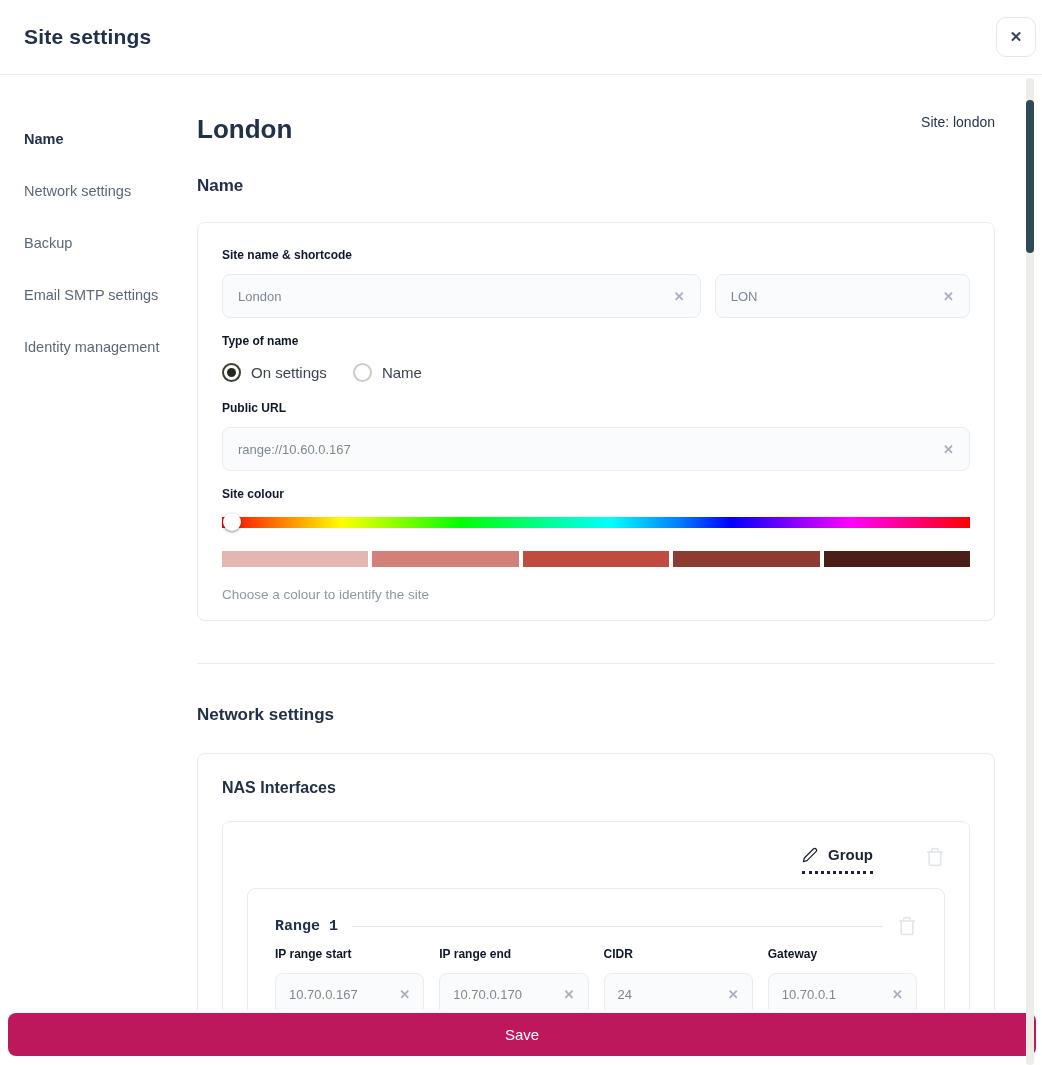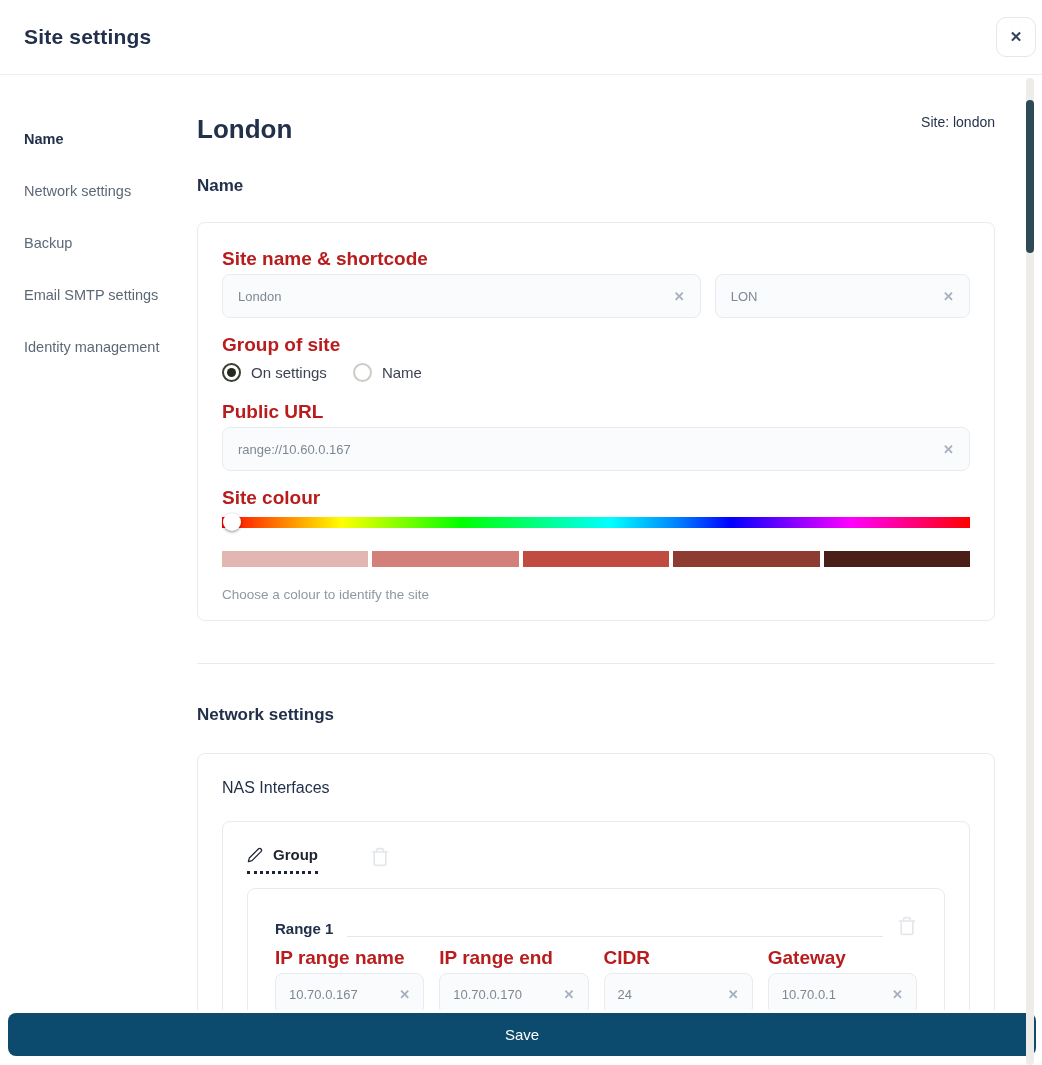--- a/index.html
+++ b/index.html
@@ -23,21 +23,21 @@
   .main { width:798px; padding-top:38px; }
 
   .title-row { display:flex; align-items:flex-start; justify-content:space-between; }
   .page-title { font-size:26px; font-weight:bold; color:#22304a; }
   .site-ref { font-size:14px; color:#25334b; }
   .section-heading { font-size:17px; font-weight:bold; color:#22304a; margin-top:31px; }
 
   .card { border:1px solid #e8ebef; border-radius:8px; background:#fff; margin-top:26px;
     padding:25px 24px 18px 24px; }
 
-  .field-label { display:block; font-size:19px; font-weight:bold; color:#b91c1c; height:18px; }
+  .field-label { display:block; font-size:12px; font-weight:bold; color:#0f172a; height:18px; }
 
   .input { display:flex; align-items:center; justify-content:space-between;
     background:#fafbfc; border:1px solid #e8ebef; border-radius:8px; height:44px;
     padding:0 15px; cursor:text; }
   .input .val { font-size:13px; color:#7e8894; white-space:nowrap; overflow:hidden; }
   .clear-x { font-size:13px; font-weight:bold; color:#a7b1bd; cursor:pointer; line-height:1; }
 
   .name-row { display:flex; gap:14px; margin-top:8px; }
   .name-row .grow2 { flex:2; }
   .name-row .grow1 { flex:1; }
@@ -59,42 +59,42 @@
   .gradient-handle { position:absolute; top:-1px; left:1px; width:18px; height:18px;
     border-radius:50%; background:#fff; box-shadow:0 1px 3px rgba(0,0,0,.45); cursor:grab; }
 
   .swatch-row { display:flex; gap:4px; margin-top:19px; height:16px; }
   .swatch { flex:1; cursor:pointer; }
 
   .helper-text { margin-top:20px; font-size:13.5px; color:#8e97a3; }
 
   .divider { height:1px; background:#e8ebef; margin-top:42px; }
 
-  .card-title { font-size:16px; font-weight:normal; color:#22304a; }
+  .card-title { font-size:16px; font-weight:bold; color:#22304a; }
   .group-box { border:1px solid #e8ebef; border-radius:8px; margin-top:24px;
     padding:24px; min-height:320px; }
-  .group-row { display:flex; align-items:flex-start; }
+  .group-row { display:flex; align-items:flex-start;justify-content:flex-end; }
   .group-edit { display:flex; align-items:center; gap:10px; padding-bottom:8px;
     border-bottom:3px dotted #1c2430; cursor:pointer; }
   .group-label { font-size:15px; font-weight:bold; color:#1c2430; }
   .trash-btn { margin-left:52px; cursor:pointer; background:none; border:none; }
 
   .range-card { border:1px solid #e8ebef; border-radius:8px; margin-top:14px;
     padding:26px 27px; min-height:170px; }
-  .range-header { display:flex; align-items:flex-end; gap:14px; }
+  .range-header { display:flex; align-items:center; gap:14px;font-family:Liberation Mono, monospace; }
   .range-title { font-size:15px; font-weight:bold; color:#22304a; white-space:nowrap; }
   .range-line { flex:1; height:1px; background:#e4e8ec; }
   .fields { display:grid; grid-template-columns:repeat(4,1fr); gap:15px; margin-top:10px; }
   .field .field-label { margin-bottom:8px; }
   .field .input { height:42px; padding:16px 13px; }
 
   
   .footer-bar { position:fixed; left:0; bottom:0; width:1042px; height:55px; background:#fff; z-index:40; }
   .save-btn { position:absolute; top:3px; left:8px; width:1028px; height:43px;
-    border:none; border-radius:8px; background:#0c4a6e; color:#fff; font-size:15px;
+    border:none; border-radius:8px; background:#be185d; color:#fff; font-size:15px;
     font-family:"Liberation Sans", sans-serif; cursor:pointer; }
 
   
   .scrollbar-track { position:fixed; top:78px; right:8px; width:8px; height:987px;
     background:#edece8; border-radius:4px; z-index:50; }
   .scrollbar-thumb { position:absolute; top:22px; left:0; width:8px; height:153px;
     background:#2e4a54; border-radius:4px; cursor:grab; }
 
   svg { display:block; }
 </style>
@@ -134,21 +134,21 @@
         <div class="input grow2">
           <span class="val">London</span>
           <span class="clear-x">✕</span>
         </div>
         <div class="input grow1">
           <span class="val">LON</span>
           <span class="clear-x">✕</span>
         </div>
       </div>
 
-      <label class="field-label mt16">Group of site</label>
+      <label class="field-label mt16">Type of name</label>
       <div class="radio-row">
         <div class="radio-opt">
           <span class="radio checked"></span>
           <span>On settings</span>
         </div>
         <div class="radio-opt">
           <span class="radio"></span>
           <span>Name</span>
         </div>
       </div>
@@ -210,21 +210,21 @@
                 <svg width="20" height="22" viewBox="0 0 24 24" fill="none" stroke="#e3e7eb" stroke-width="2" stroke-linecap="round" stroke-linejoin="round">
                   <polyline points="3 6 5 6 21 6"></polyline>
                   <path d="M19 6v14a2 2 0 0 1-2 2H7a2 2 0 0 1-2-2V6m3 0V4a2 2 0 0 1 2-2h4a2 2 0 0 1 2 2v2"></path>
                 </svg>
               </span>
             </button>
           </div>
 
           <div class="fields">
             <div class="field">
-              <label class="field-label">IP range name</label>
+              <label class="field-label">IP range start</label>
               <div class="input">
                 <span class="val">10.70.0.167</span>
                 <span class="clear-x">✕</span>
               </div>
             </div>
             <div class="field">
               <label class="field-label">IP range end</label>
               <div class="input">
                 <span class="val">10.70.0.170</span>
                 <span class="clear-x">✕</span>

